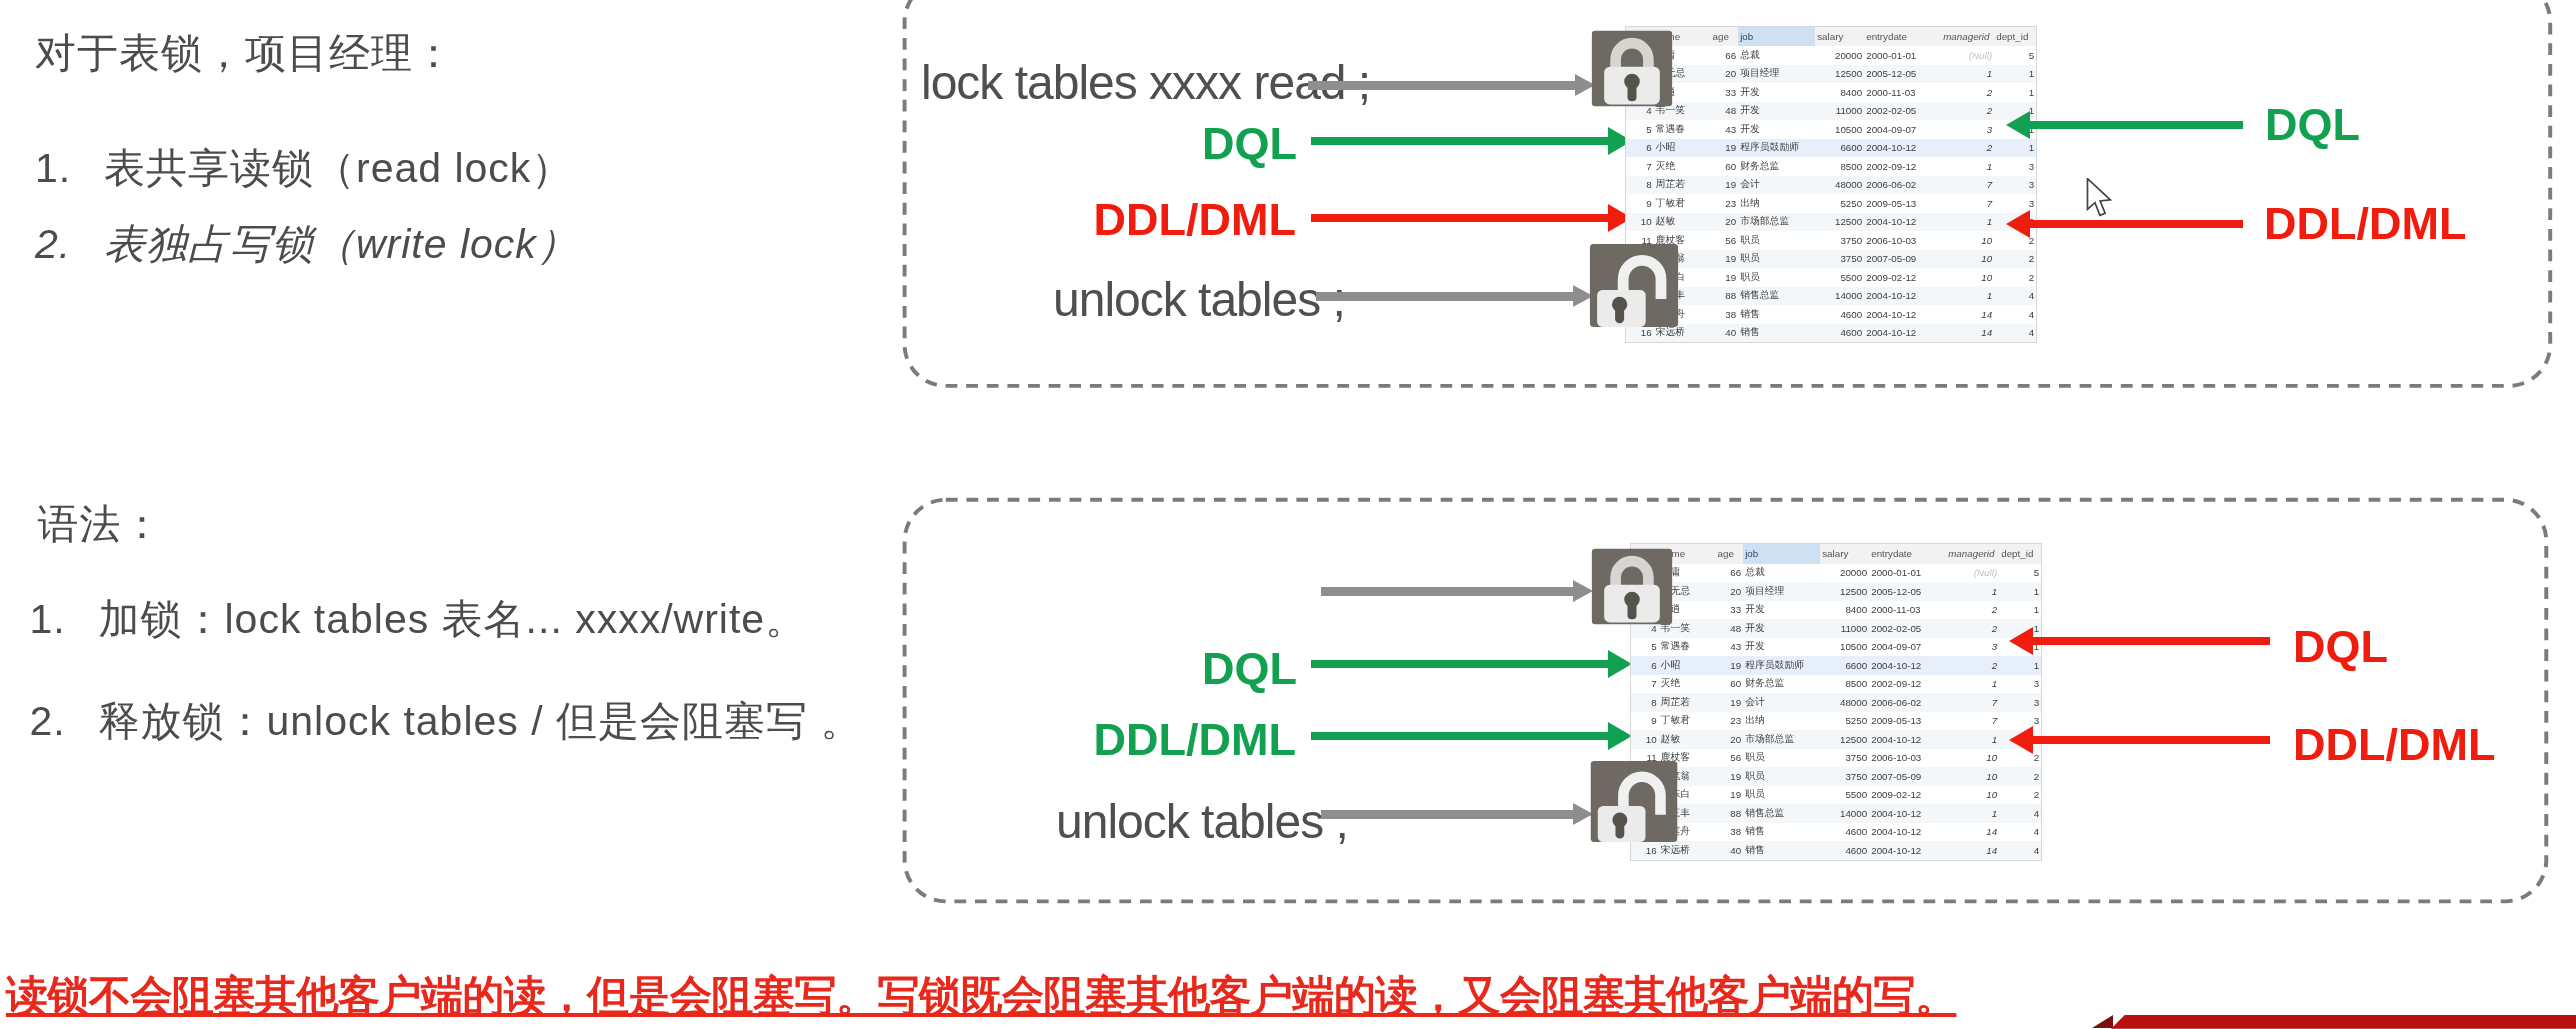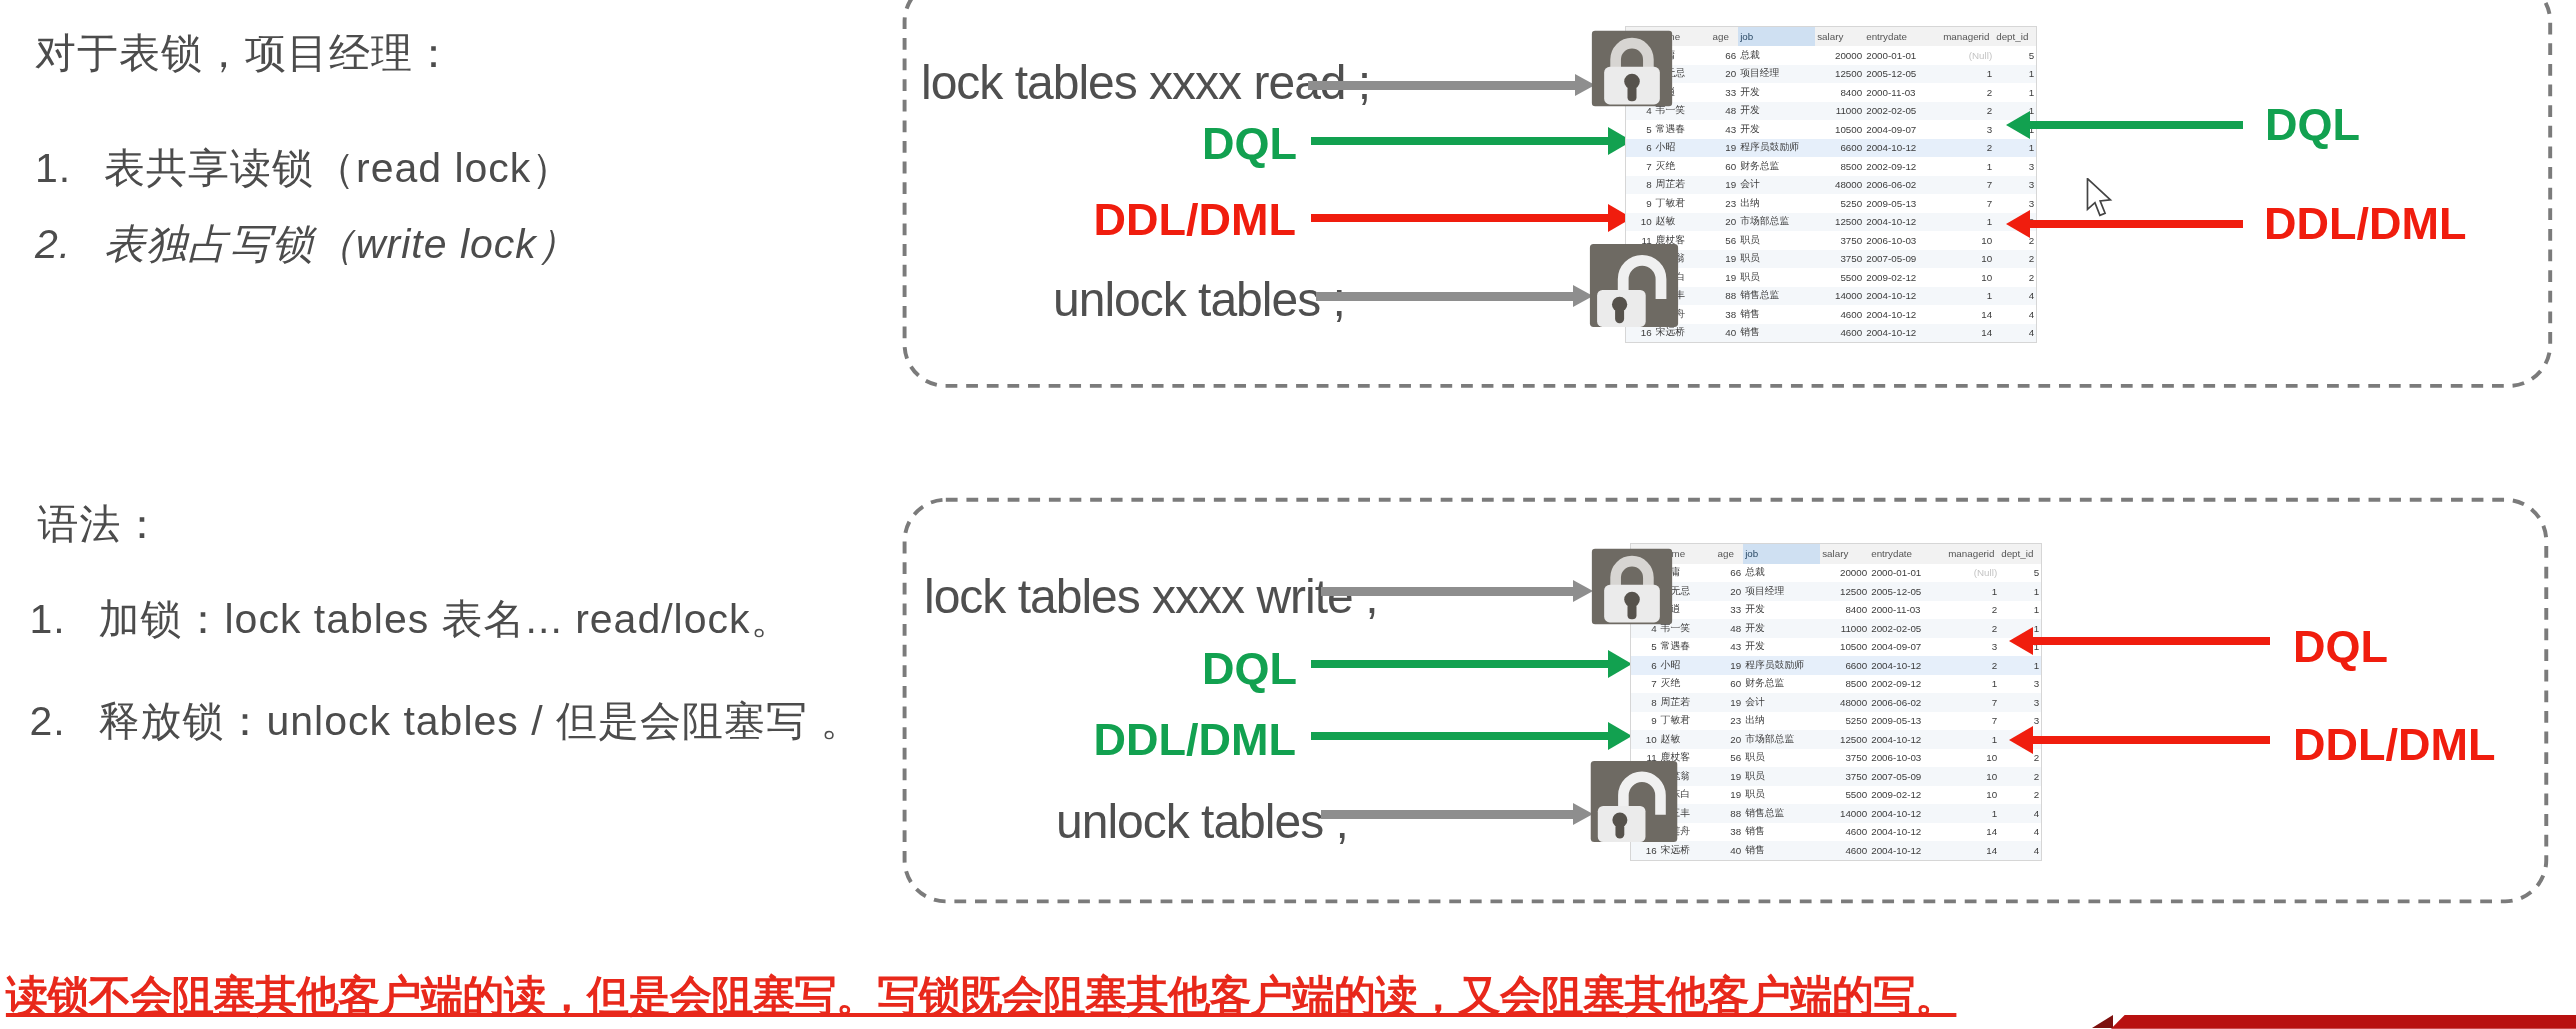--- a/index.html
+++ b/index.html
@@ -36,21 +36,21 @@
   .emp{position:absolute;background:#ffffff;border:1px solid #d6d6d6;}
   .emp table{border-collapse:collapse;table-layout:fixed;width:378px;font-size:9.8px;color:#3c3c3c;}
   .emp th{height:19.6px;font-weight:normal;color:#555;text-align:left;background:#f2f2f2;padding:0 2px;overflow:hidden;}
   .emp th.hl{background:#cfe0f2;color:#2b4a66;}
   .emp td{height:18.5px;padding:0 2px;overflow:hidden;white-space:nowrap;}
   .emp tr.even td{background:#f4f7fa;}
   .emp tr.sel td{background:#e6effa;}
   .emp .arr{text-align:right;}
   .emp .nul{color:#c4c4c4;}
   .emp .c0{width:23.6px;}.emp .c1{width:53px;}.emp .c2{width:23.6px;}.emp .c3{width:73px;}
-  .emp .c4{width:45px;}.emp .c5{width:73px;}.emp .c6{width:49px;}.emp .c7{width:38px;margin-left:37px;}
+  .emp .c4{width:45px;}.emp .c5{width:73px;}.emp .c6{width:49px;font-style:italic;}.emp .c7{width:38px;margin-left:37px;}
   
   .lock{position:absolute;}
   
   .banner-bar{position:absolute;left:2111px;top:1015px;width:465px;height:13.7px;background:#b81110;
     clip-path:polygon(13.7px 0,100% 0,100% 100%,0 100%);}
   .banner-tip{position:absolute;left:2092px;top:1015px;width:0;height:0;
     border-bottom:13.7px solid #7d100e;border-left:21.6px solid transparent;}
   .cursor{position:absolute;}
 </style>
 </head>
@@ -66,21 +66,21 @@
   <div class="cn" style="left:35px;top:25.5px;">对于表锁，项目经理：</div>
   <div class="cn" style="left:35px;top:122px;margin-top:19px;">
     <span class="num">1.</span><span>表共享读锁（read lock）</span>
   </div>
   <div class="cn" style="left:35px;top:217px;font-style:italic;">
     <span class="num">2.</span><span>表独占写锁（write lock）</span>
   </div>
 
   <div class="cn" style="left:29.5px;top:497px;margin-left:8px;">语法：</div>
   <div class="cn" style="left:29.5px;top:592px;">
-    <span class="num">1.</span><span>加锁：lock tables  表名...  read/lock。</span>
+    <span class="num">1.</span><span>加锁：lock tables  表名...  xxxx/write。</span>
   </div>
   <div class="cn" style="left:29.5px;top:694px;">
     <span class="num">2.</span><span>释放锁：unlock  tables / 但是会阻塞写 。</span>
   </div>
 
   <div class="note" style="left:5.9px;top:968px;text-decoration:underline;">读锁不会阻塞其他客户端的读，但是会阻塞写。写锁既会阻塞其他客户端的读，又会阻塞其他客户端的写。</div>
 
   <div class="banner-tip"></div>
   <div class="banner-bar"></div>
 
@@ -299,21 +299,20 @@
   <div class="lbl green" style="left:2265px;top:102px;">DQL</div>
   <div class="ar cred left" style="left:2030px;top:220px;width:213px;"></div>
   <div class="lbl red" style="left:2264px;top:201px;">DDL/DML</div>
 
   <div class="cursor" style="left:2086px;top:178px;">
     <svg width="29.5" height="41" viewBox="0 0 24 34" xmlns="http://www.w3.org/2000/svg">
       <polygon points="1,0.5 1,26 7.2,20.5 11.3,31 15.6,29.2 11.5,19 20,18.2" fill="#ffffff" stroke="#444444" stroke-width="1.4"></polygon>
     </svg>
   </div>
 
-  <div class="cmd" style="left:924px;top:569px;">lock tables xxxx write ;</div>
   <div class="ar cgray right" style="left:1321px;top:587px;width:252px;"></div>
 
   <div class="lbl green ra" style="left:1120px;top:646px;width:177px;">DQL</div>
   <div class="ar cgreen right" style="left:1311px;top:660px;width:297px;"></div>
 
   <div class="lbl green ra" style="left:1075px;top:717px;width:221px;">DDL/DML</div>
   <div class="ar cgreen right" style="left:1311px;top:732px;width:297px;"></div>
 
   <div class="cmd" style="left:1056px;top:794px;">unlock tables ;</div>
   <div class="ar cgray right" style="left:1321px;top:810px;width:252px;"></div>

